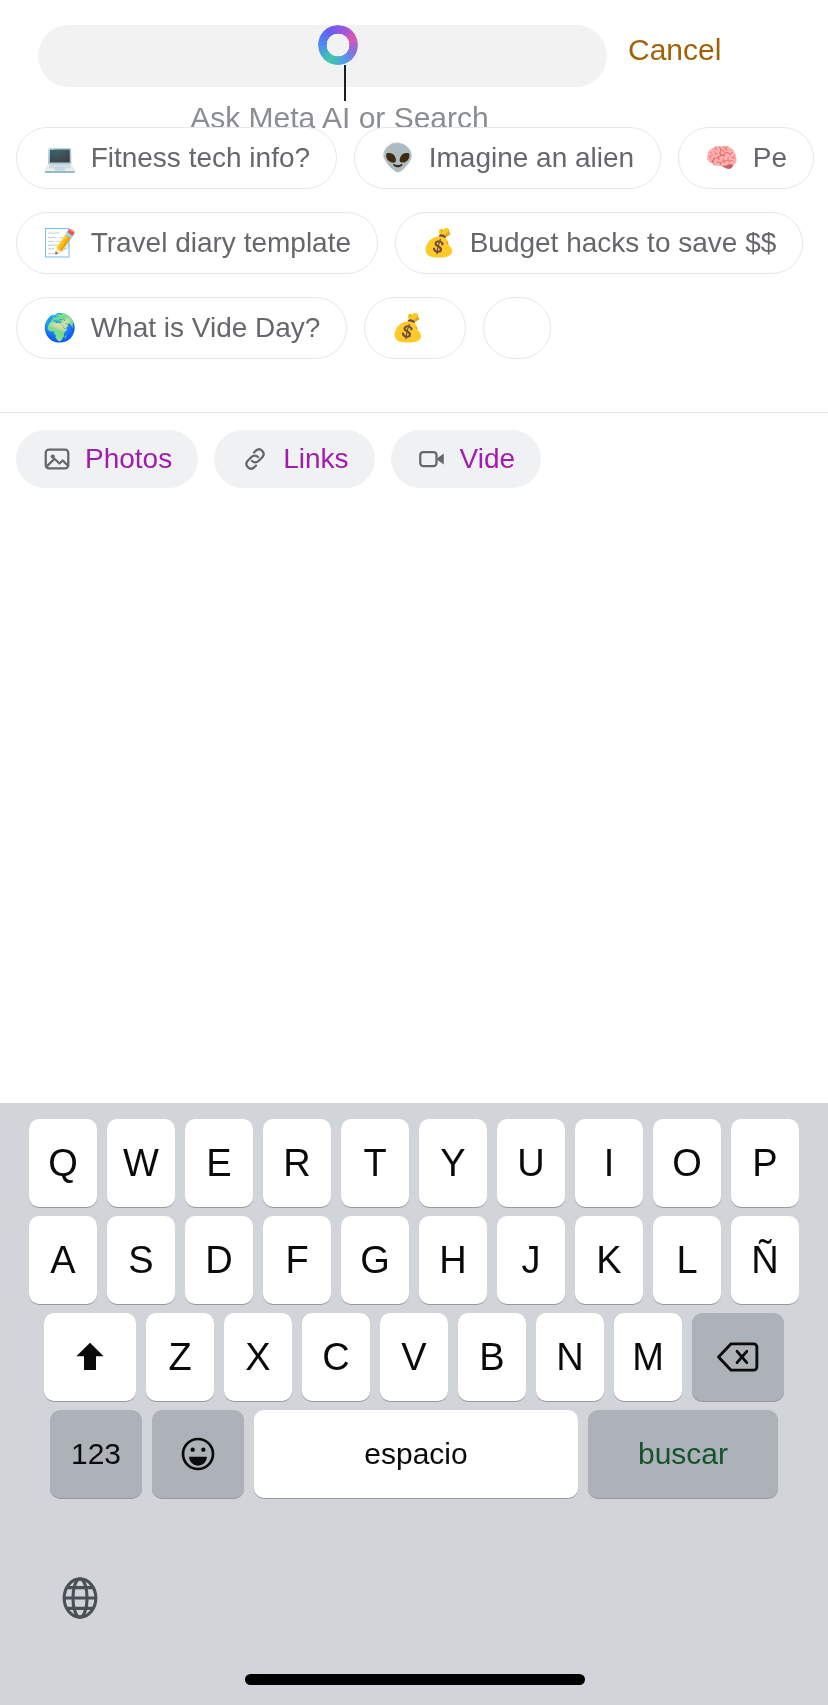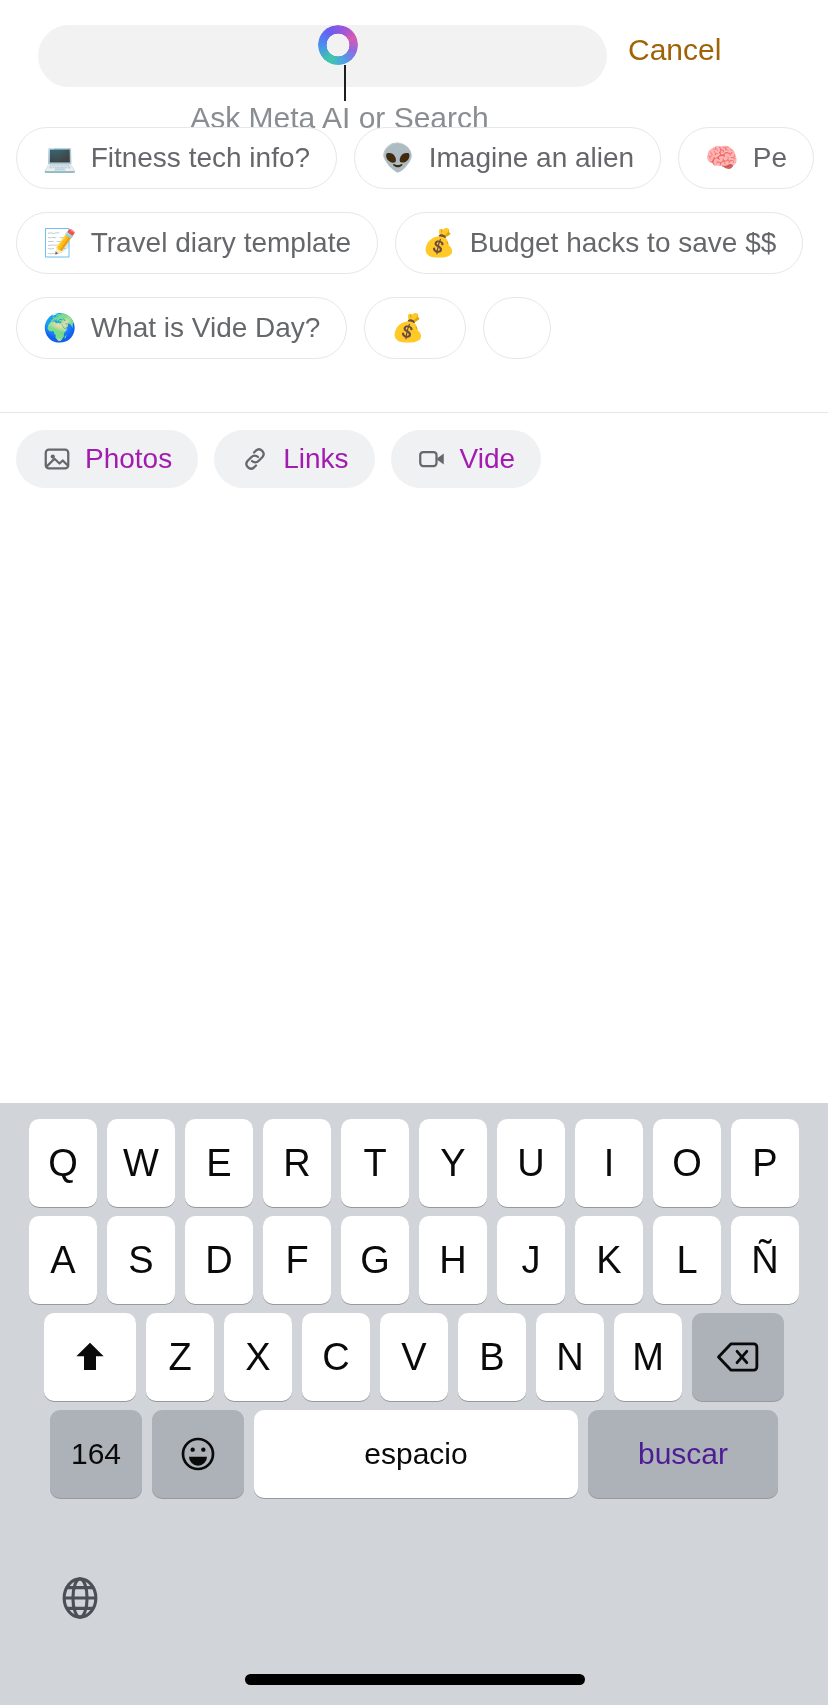--- a/index.html
+++ b/index.html
@@ -192,21 +192,21 @@
     flex: 0 0 auto;
   }
   .key.wide-fn {
     width: 92px;
     background: #adb1b8;
   }
   .key.shift   { width: 92px; background: #ffffff; }
   .key.num     { width: 92px; background: #adb1b8; font-size: 30px; }
   .key.emoji   { width: 92px; background: #adb1b8; font-size: 34px; }
   .key.space   { width: 324px; background: #ffffff; font-size: 30px; }
-  .key.search  { width: 190px; background: #adb1b8; font-size: 30px; color: #4c1d95; }
+  .key.search  { width: 190px; background: #adb1b8; font-size: 30px; color: #14532d; }
   .kb-row.r4 .key { height: 88px; }
   .globe-row {
     position: absolute;
     left: 0;
     top: 460px;
     width: 828px;
     height: 70px;
     display: flex;
     align-items: center;
     padding-left: 55px;
@@ -354,21 +354,21 @@
     <div class="key">M</div>
     <div class="key wide-fn">
       <svg width="44" height="36" viewBox="0 0 28 22" fill="none" stroke="#0a0a0a" stroke-width="1.8">
         <path d="M9.6 2.6 H24 a2 2 0 0 1 2 2 v12.8 a2 2 0 0 1-2 2 H9.6 L1.6 11 Z" stroke-linejoin="round"></path>
         <path d="M13.4 7.4 L19.6 14.6 M19.6 7.4 L13.4 14.6" stroke-linecap="round"></path>
       </svg>
     </div>
   </div>
 
   <div class="kb-row r4">
-    <div class="key num">164</div>
+    <div class="key num">123</div>
     <div class="key emoji">
       <svg width="40" height="40" viewBox="0 0 24 24" fill="none" stroke="#0a0a0a" stroke-width="1.6">
         <circle cx="12" cy="12" r="9"></circle>
         <circle cx="8.8" cy="9.4" r="1.3" fill="#0a0a0a" stroke="none"></circle>
         <circle cx="15.2" cy="9.4" r="1.3" fill="#0a0a0a" stroke="none"></circle>
         <path d="M6.6 13.6 h10.8 a5.4 5.4 0 0 1-10.8 0 Z" fill="#0a0a0a" stroke="none"></path>
       </svg>
     </div>
     <div class="key space">espacio</div>
     <div class="key search">buscar</div>

